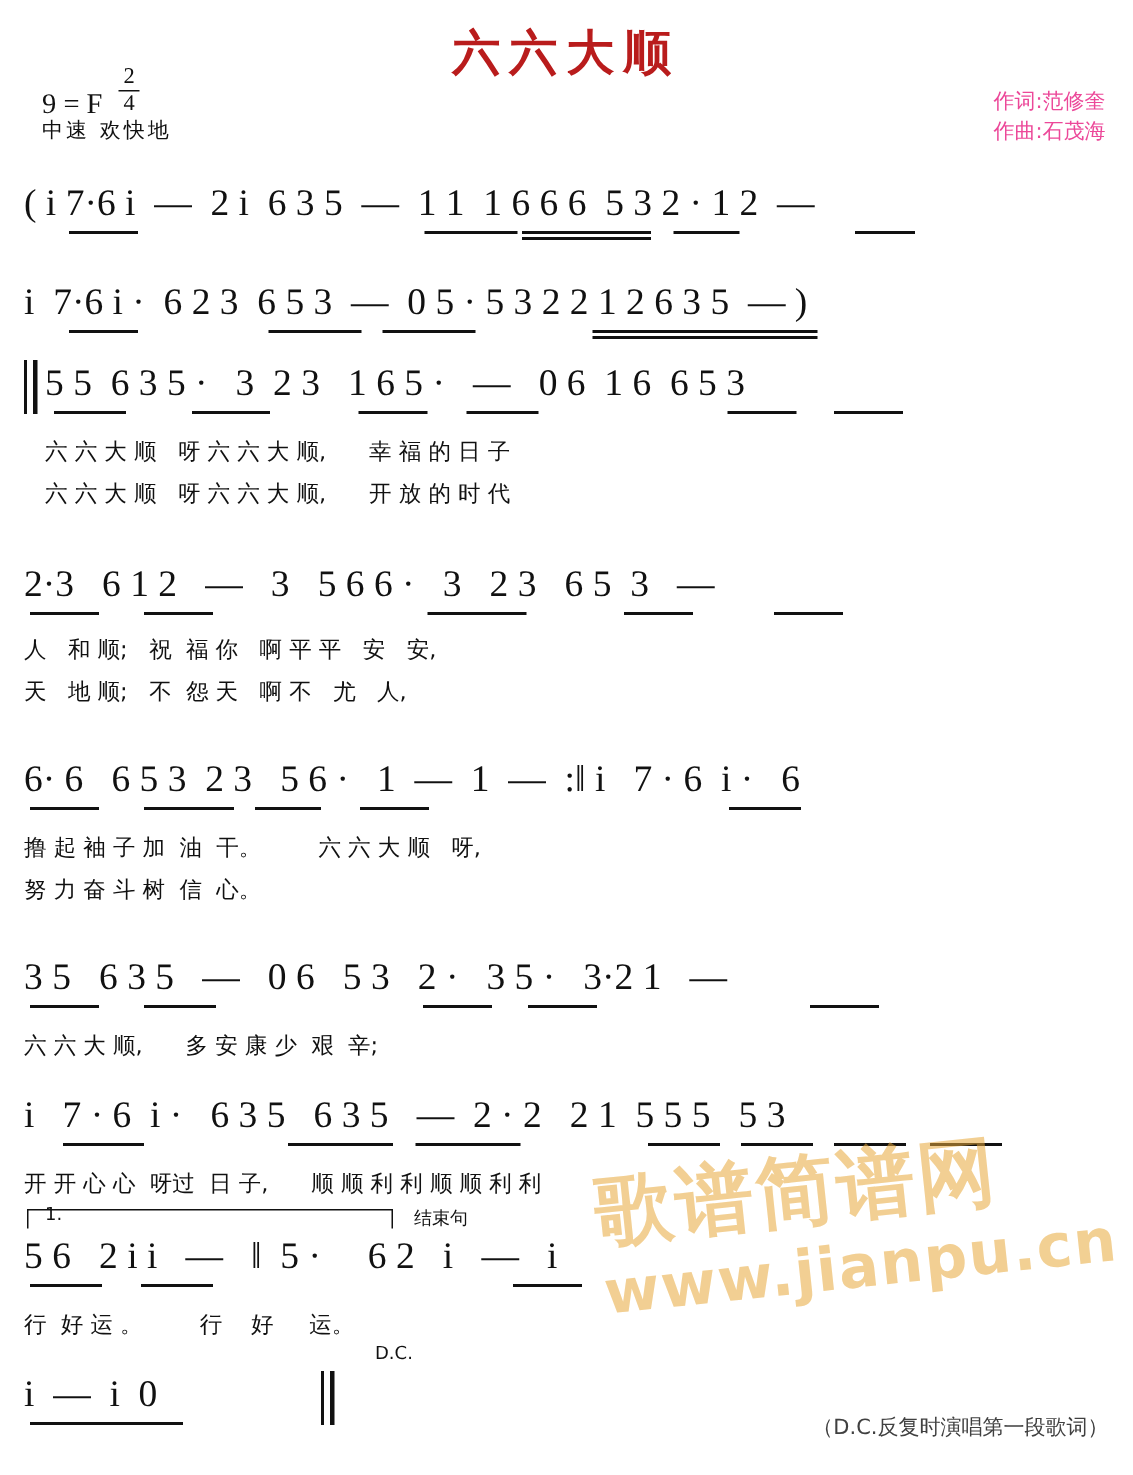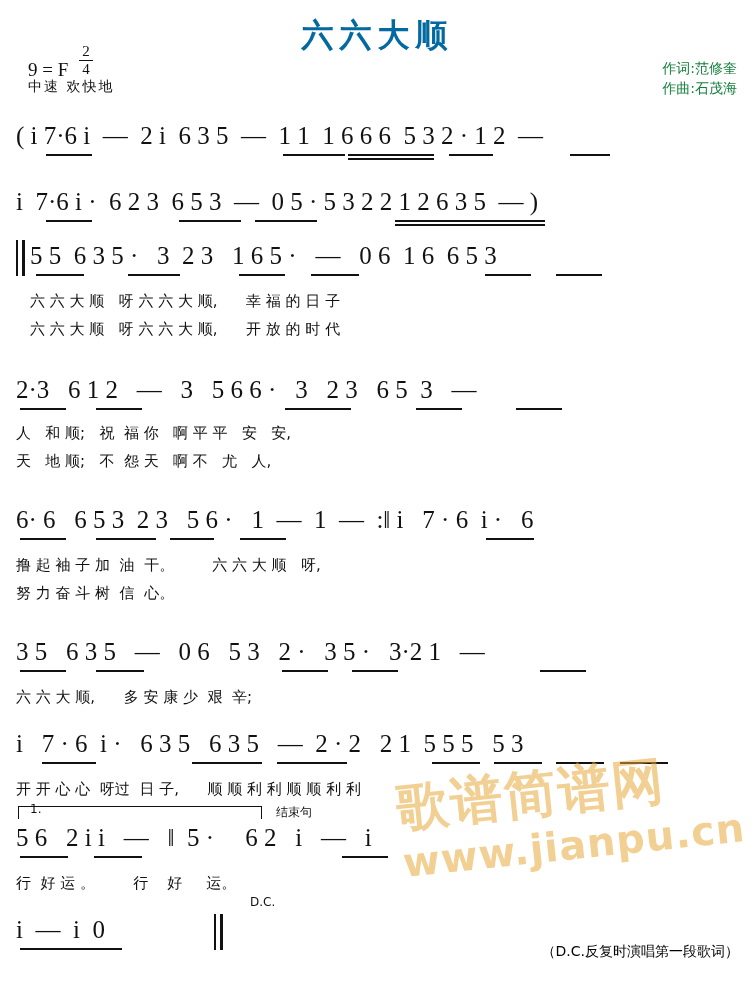--- a/index.html
+++ b/index.html
@@ -11,36 +11,36 @@
     overflow:hidden;
   }
   .sheet{position:relative;width:755px;height:983px;}
 
   
   .title{
     position:absolute;top:14px;left:0;width:755px;
     text-align:center;
     font-family:"DejaVu Sans",sans-serif;
     font-size:32px;font-weight:bold;letter-spacing:6px;
-    color:#0369a1;
+    color:#b91c1c;
   }
 
   
   .keyblock{position:absolute;left:28px;top:46px;font-size:19px;color:#111;}
   .keyblock .k{font-family:"Liberation Serif",serif;}
   .meter{display:inline-block;position:relative;top:-2px;margin-left:6px;text-align:center;
          font-size:15px;line-height:1.0;}
   .meter .num{display:block;}
   .meter .bar{display:block;width:14px;height:1px;background:#111;margin:1px auto;}
   .tempo{position:absolute;left:28px;top:78px;font-size:14px;letter-spacing:2px;
          font-family:"DejaVu Sans",sans-serif;color:#111;}
 
   
   .credits{position:absolute;right:18px;top:58px;text-align:left;font-size:14px;
-           font-family:"DejaVu Sans",sans-serif;color:#15803d;line-height:20px;}
+           font-family:"DejaVu Sans",sans-serif;color:#ec4899;line-height:20px;}
 
   
   .row{position:absolute;left:0;width:755px;}
   .notes{
     font-family:"Liberation Serif",serif;
     font-size:25px;
     color:#111;
     white-space:pre;
     letter-spacing:0px;
   }
@@ -59,21 +59,21 @@
   
   .wm{
     position:absolute;pointer-events:none;
     color:#e8a93b;opacity:.55;font-weight:bold;
     font-family:"DejaVu Sans",sans-serif;
   }
   .wm1{left:396px;top:760px;font-size:52px;letter-spacing:2px;transform:rotate(-6deg);}
   .wm2{left:402px;top:822px;font-size:40px;letter-spacing:1px;transform:rotate(-6deg);}
 
   .footnote{position:absolute;right:16px;bottom:22px;font-size:14px;
-            font-family:"DejaVu Sans",sans-serif;color:#000000;}
+            font-family:"DejaVu Sans",sans-serif;color:#404040;}
 
   .marker{position:absolute;font-family:"DejaVu Sans",sans-serif;font-size:12px;color:#111;}
   .bracket{position:absolute;border-left:1.5px solid #111;border-top:1.5px solid #111;
            border-right:1.5px solid #111;}
 </style>
 </head>
 <body>
 
 <div class="sheet">
 

